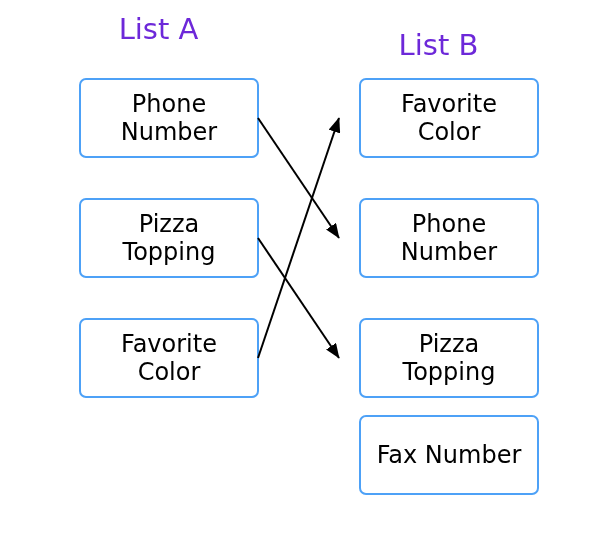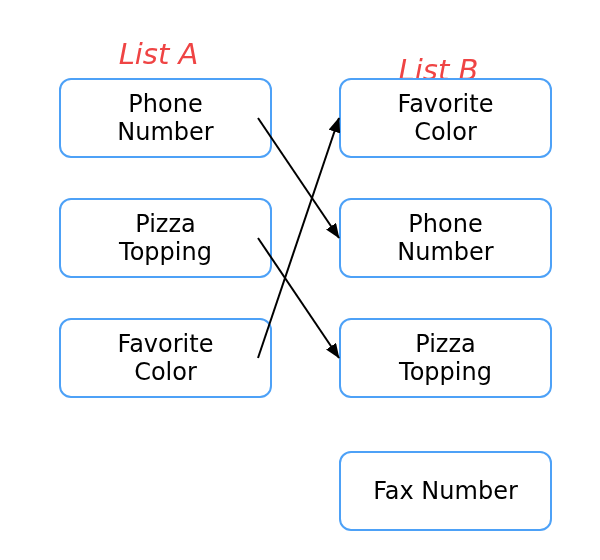--- a/index.html
+++ b/index.html
@@ -7,52 +7,52 @@
     position: relative;
     width: 600px;
     height: 560px;
     background: #ffffff;
     font-family: "DejaVu Sans", "Liberation Sans", sans-serif;
     color: #000000;
     overflow: hidden;
   }
   .col-title {
     position: absolute;
-    top: 37px;
+    top: 12px;
     width: 199px;
     text-align: center;
     font-size: 29px;
     font-weight: 400;
-    color: #ef4444;
-    font-style: italic;
+    color: #6d28d9;
   }
   .col-title.a { left: 59px; }
   .col-title.b { left: 339px; margin-top: 16px; }
   .box {
     position: absolute;
-    width: 213px;
+    width: 180px;
     height: 80px;
     box-sizing: border-box;
     border: 2px solid #4DA1F7;
-    border-radius: 12px;
+    border-radius: 7px;
     background: #ffffff;
     display: flex;
     flex-direction: column;
     align-items: center;
     justify-content: center;
     font-size: 24px;
     line-height: 28px;
     text-align: center;
+    margin-left: 20px;
   }
   .box.col-a { left: 59px; }
   .box.col-b { left: 339px; }
   .box.row-0 { top: 78px; }
   .box.row-1 { top: 198px; }
   .box.row-2 { top: 318px; }
-  .box.row-3 { top: 451px; }
+  .box.row-3 { top: 415px; }
   .connections-layer {
     position: absolute;
     top: 0; left: 0;
     width: 600px;
     height: 560px;
     pointer-events: none;
   }
 </style>
 </head>
 <body>

